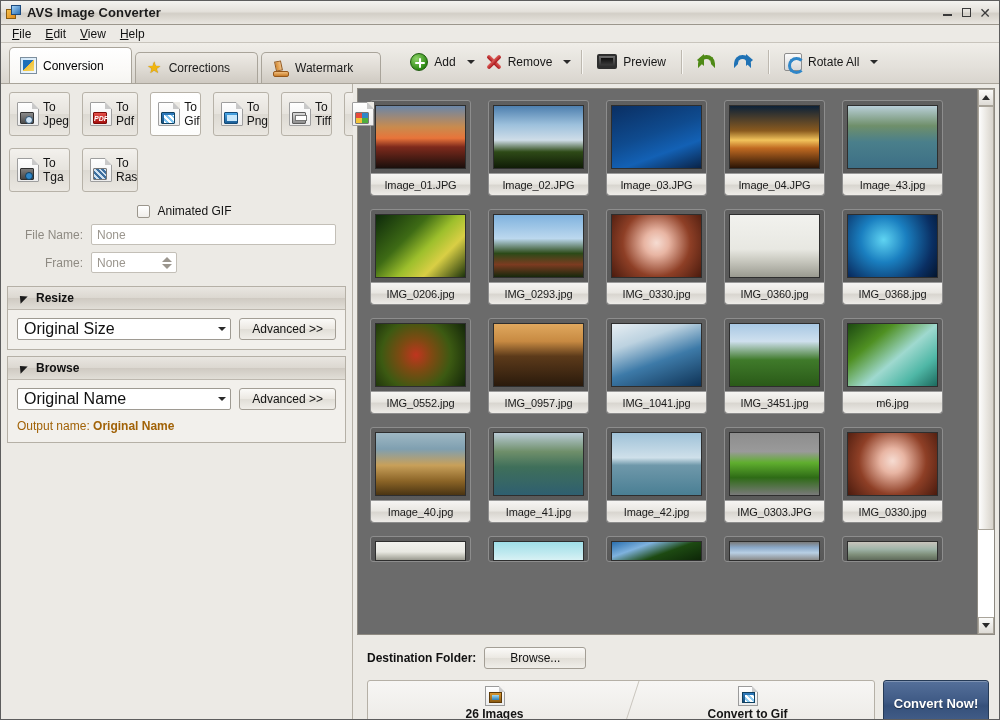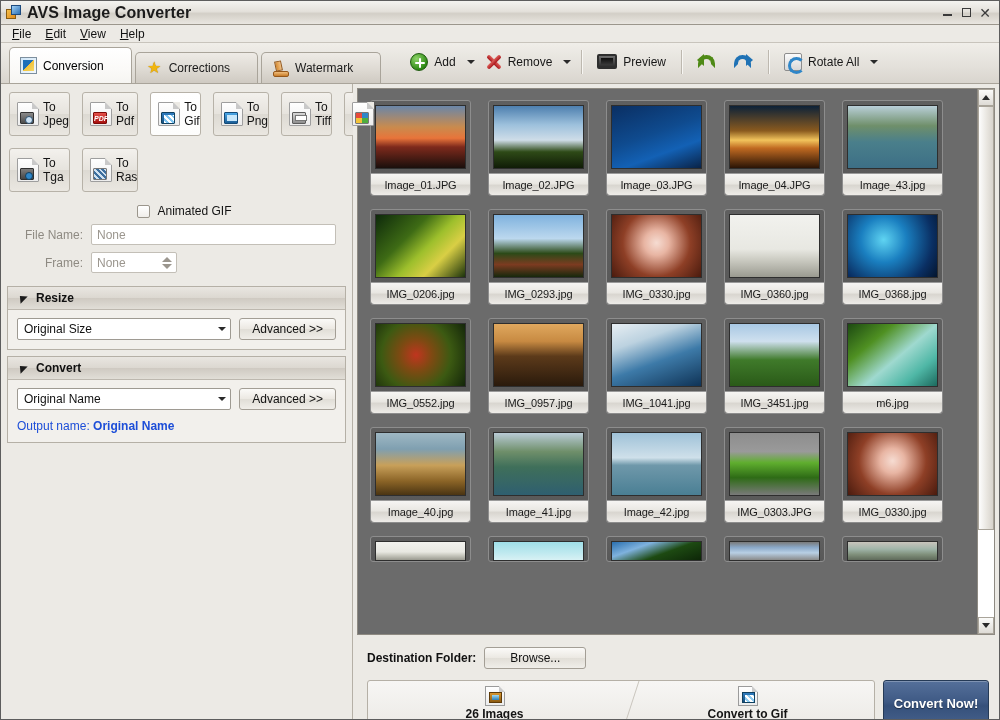--- a/index.html
+++ b/index.html
@@ -17,21 +17,21 @@
   .titlebar {
     height:24px; display:flex; align-items:center; padding:0 2px 0 5px;
     background:linear-gradient(180deg,#f4f3f0 0%,#e4e1db 45%,#d3cfc7 55%,#e9e6e0 100%);
     border-bottom:1px solid #9b968c;
   }
   .app-icon { width:16px; height:16px; position:relative; flex:none; margin-right:5px; }
   .app-icon .sq1 { position:absolute; left:0; top:4px; width:10px; height:10px;
       background:linear-gradient(135deg,#f5c04a,#e08a1c); border:1px solid #8a5c10; }
   .app-icon .sq2 { position:absolute; left:5px; top:0; width:10px; height:10px;
       background:linear-gradient(135deg,#9fd0f5,#2b6fb5); border:1px solid #1d4a7d; }
-  .title-text { font-size:16px; font-weight:bold; color:#1b1b1b; letter-spacing:.1px; }
+  .title-text { font-size:13px; font-weight:bold; color:#1b1b1b; letter-spacing:.1px; }
   .win-btns { margin-left:auto; display:flex; align-items:center; gap:1px; padding-right:3px; }
   .win-btn { width:18px; height:16px; display:flex; align-items:center; justify-content:center;
     color:#3a3a3a; font-size:12px; line-height:1; cursor:default; }
   .win-btn .glyph-min { display:block; width:9px; height:2px; background:#3a3a3a; margin-top:5px; }
   .win-btn .glyph-max { display:block; width:9px; height:9px; border:1.5px solid #3a3a3a; }
   .win-btn .glyph-close { font-size:14px; font-family:"DejaVu Sans",sans-serif; line-height:10px; }
 
   
   .menubar { height:18px; display:flex; align-items:center; gap:2px; padding-left:5px;
     background:#eceae5; border-bottom:1px solid #c8c4bc; }
@@ -161,26 +161,26 @@
   .section { margin:6px 6px 0 6px; border:1px solid #b5b0a6; background:#f2f0ec; }
   .sec-head { height:23px; display:flex; align-items:center; gap:9px; padding-left:9px;
     background:linear-gradient(180deg,#e9e6e1 0%,#dcd8d1 48%,#cfcac2 52%,#e1ded7 100%);
     border-bottom:1px solid #bdb8af; cursor:default; }
   .sec-tri { width:0;height:0;border-left:5px solid transparent;border-right:5px solid transparent;
     border-bottom:6px solid #1b1b1b; transform:rotate(-45deg); }
   .sec-title { font-size:12px; font-weight:bold; color:#101010; }
   .sec-body { padding:8px 9px 9px 9px; }
   .ctl-row { display:flex; align-items:center; gap:8px; }
   .combo { flex:1; height:22px; border:1px solid #9e9a92; border-radius:2px; background:#fff;
-    display:flex; align-items:center; padding:0 4px 0 6px; font-size:12px; color:#111; cursor:default; }
+    display:flex; align-items:center; padding:0 4px 0 6px; font-size:16px; color:#111; cursor:default; }
   .combo .cval { flex:1; }
   .btn { height:22px; padding:0 12px; border:1px solid #a39e95; border-radius:3px; font-size:12px;
     color:#111; display:flex; align-items:center; justify-content:center; cursor:default;
     background:linear-gradient(180deg,#fbfaf8 0%,#ece9e3 48%,#e1ded7 52%,#f0eee9 100%); }
-  .outname { margin-top:9px; font-size:12px; color:#1d4ed8; }
+  .outname { margin-top:9px; font-size:12px; color:#a16207; }
   .outname b { font-weight:bold; }
 
   
   .rightpanel { flex:1; display:flex; flex-direction:column; background:#eceae5; padding:4px; }
   .thumbshell { flex:1; display:flex; border:1px solid #8e8a82; background:#6b6b6b; overflow:hidden; }
   .thumbgrid { flex:1; padding:11px 0 0 12px; display:flex; flex-wrap:wrap;
     align-content:flex-start; gap:13px 17px; overflow:hidden; }
   .thumb { width:101px; border:1px solid #8d8d8d; border-radius:3px;
     background:linear-gradient(180deg,#5f5f5f,#585858); padding:4px 4px 0 4px;
     display:flex; flex-direction:column; cursor:default; }
@@ -421,21 +421,21 @@
               <span class="caret"></span>
             </span>
             <span class="btn">Advanced &gt;&gt;</span>
           </div>
         </div>
       </div>
 
       <div class="section">
         <div class="sec-head">
           <span class="sec-tri"></span>
-          <span class="sec-title">Convert</span>
+          <span class="sec-title">Browse</span>
         </div>
         <div class="sec-body">
           <div class="ctl-row">
             <span class="combo">
               <span class="cval">Original Name</span>
               <span class="caret"></span>
             </span>
             <span class="btn">Advanced &gt;&gt;</span>
           </div>
           <div class="outname">

